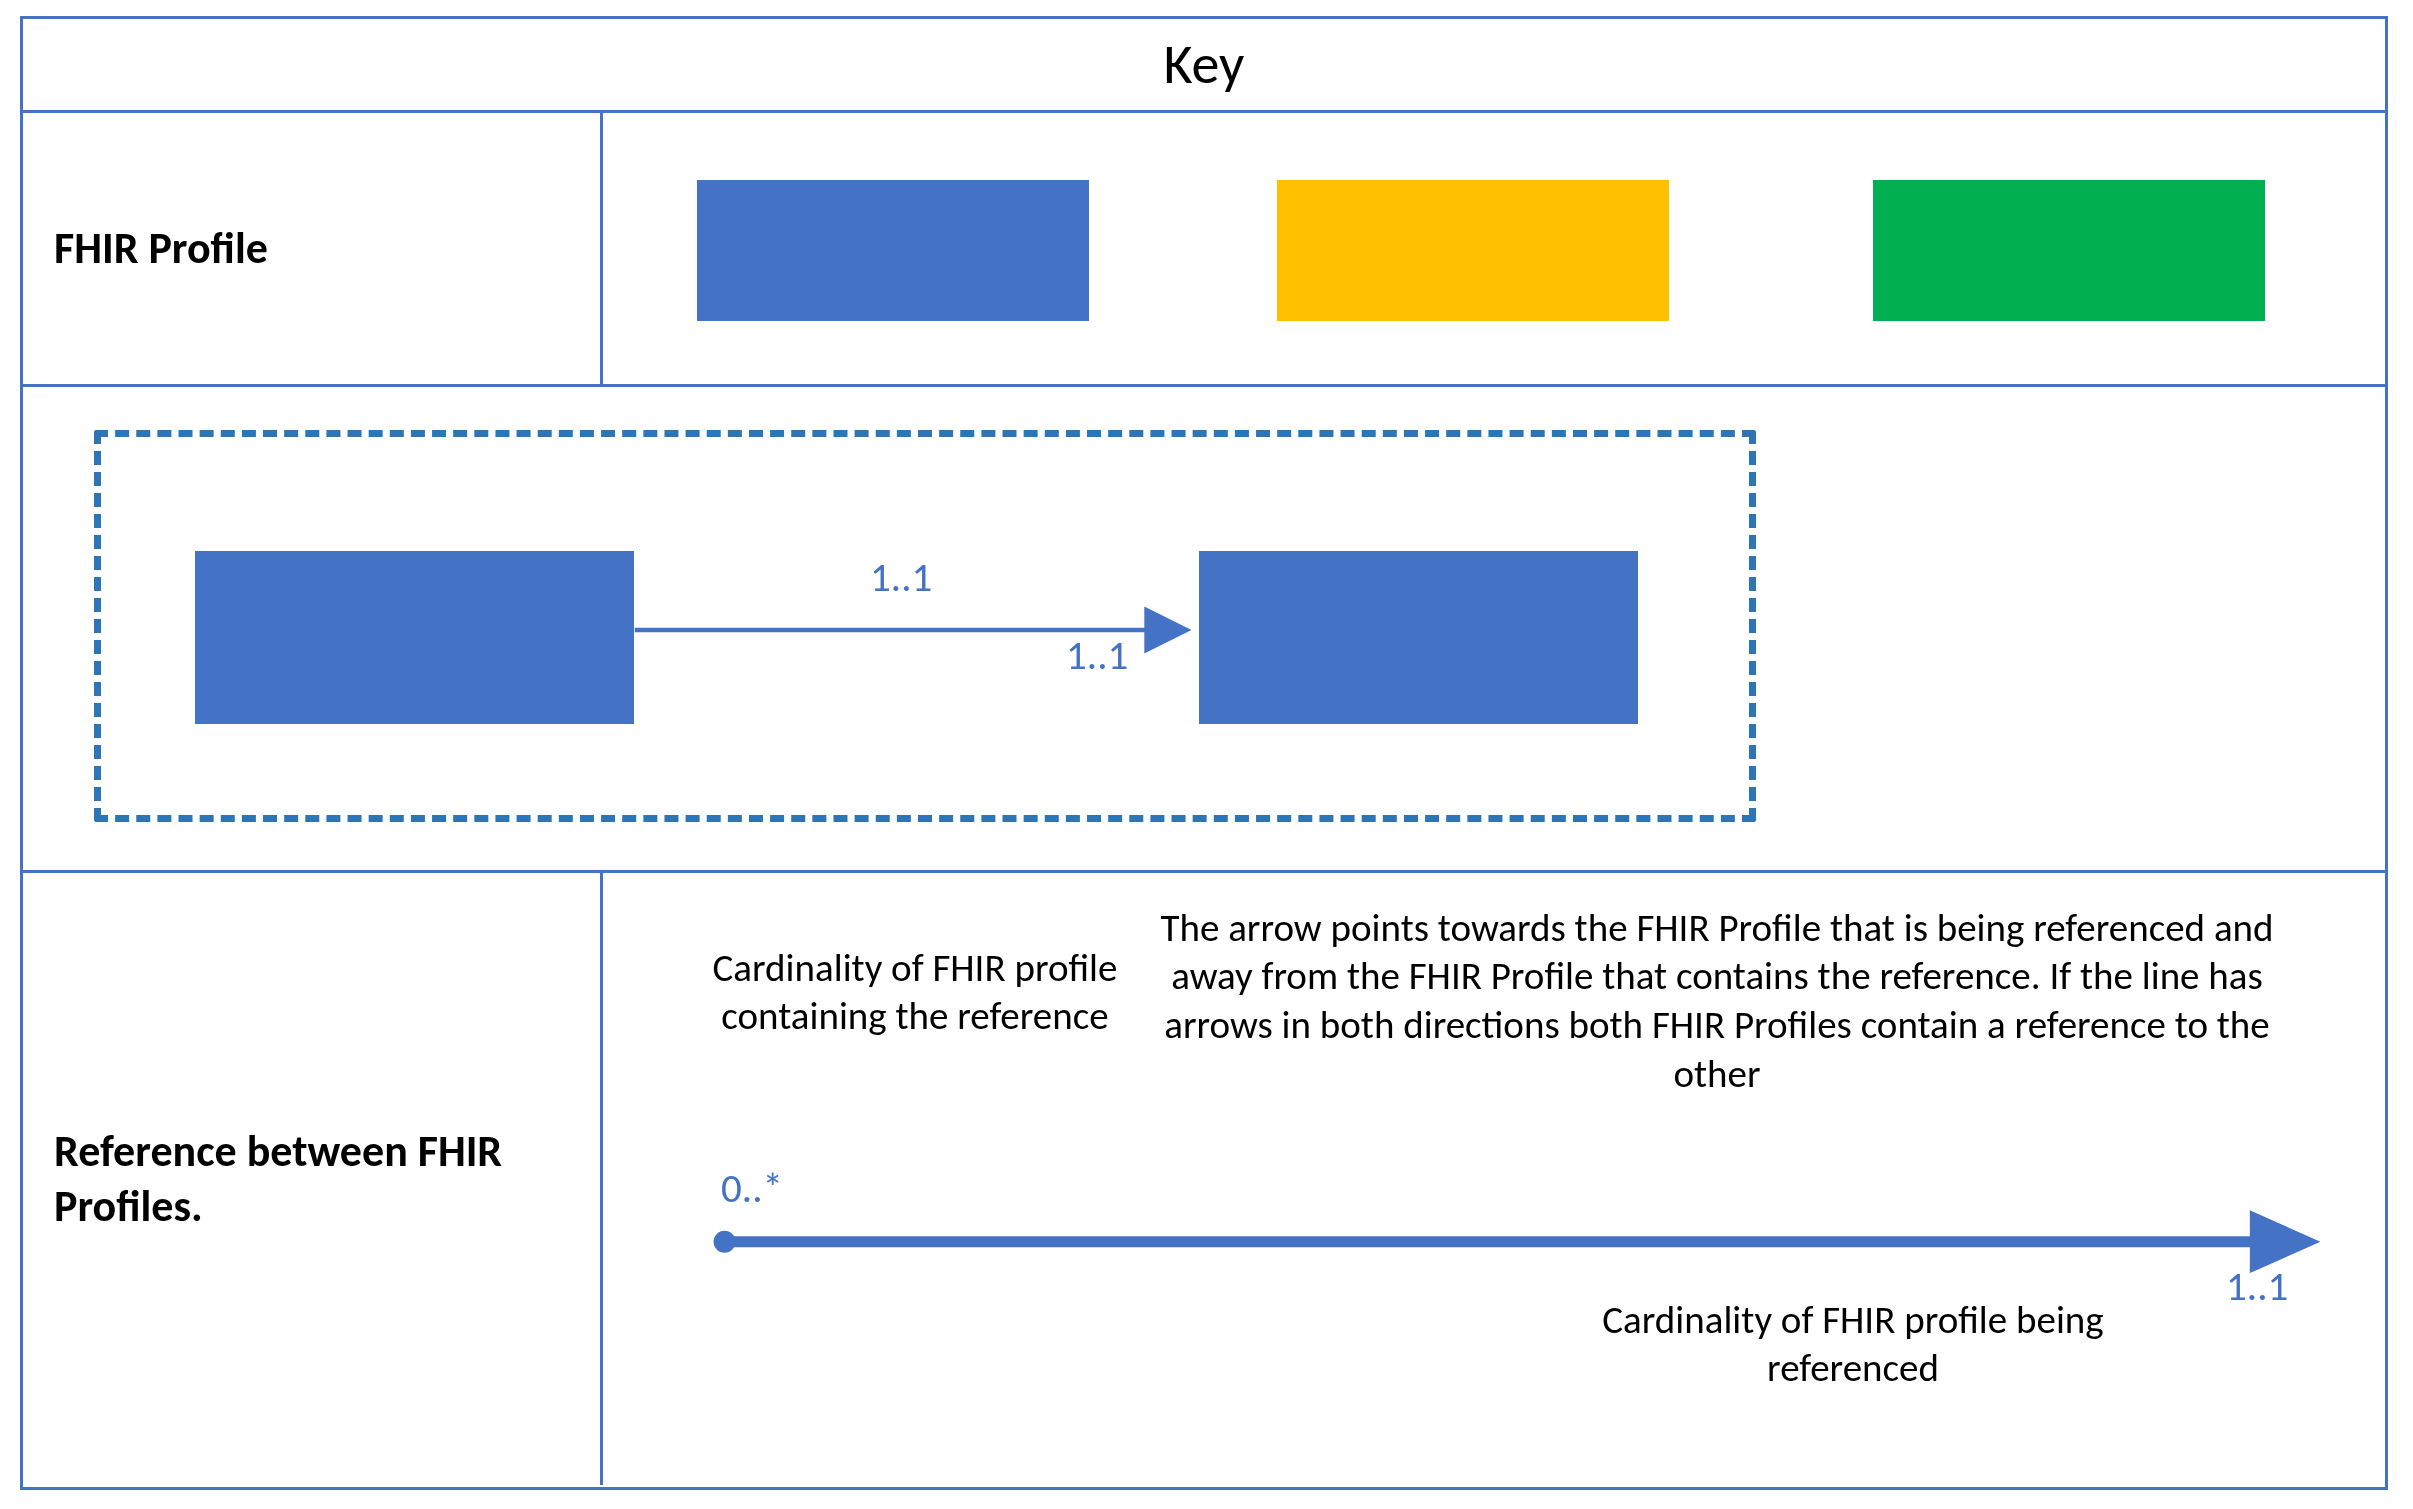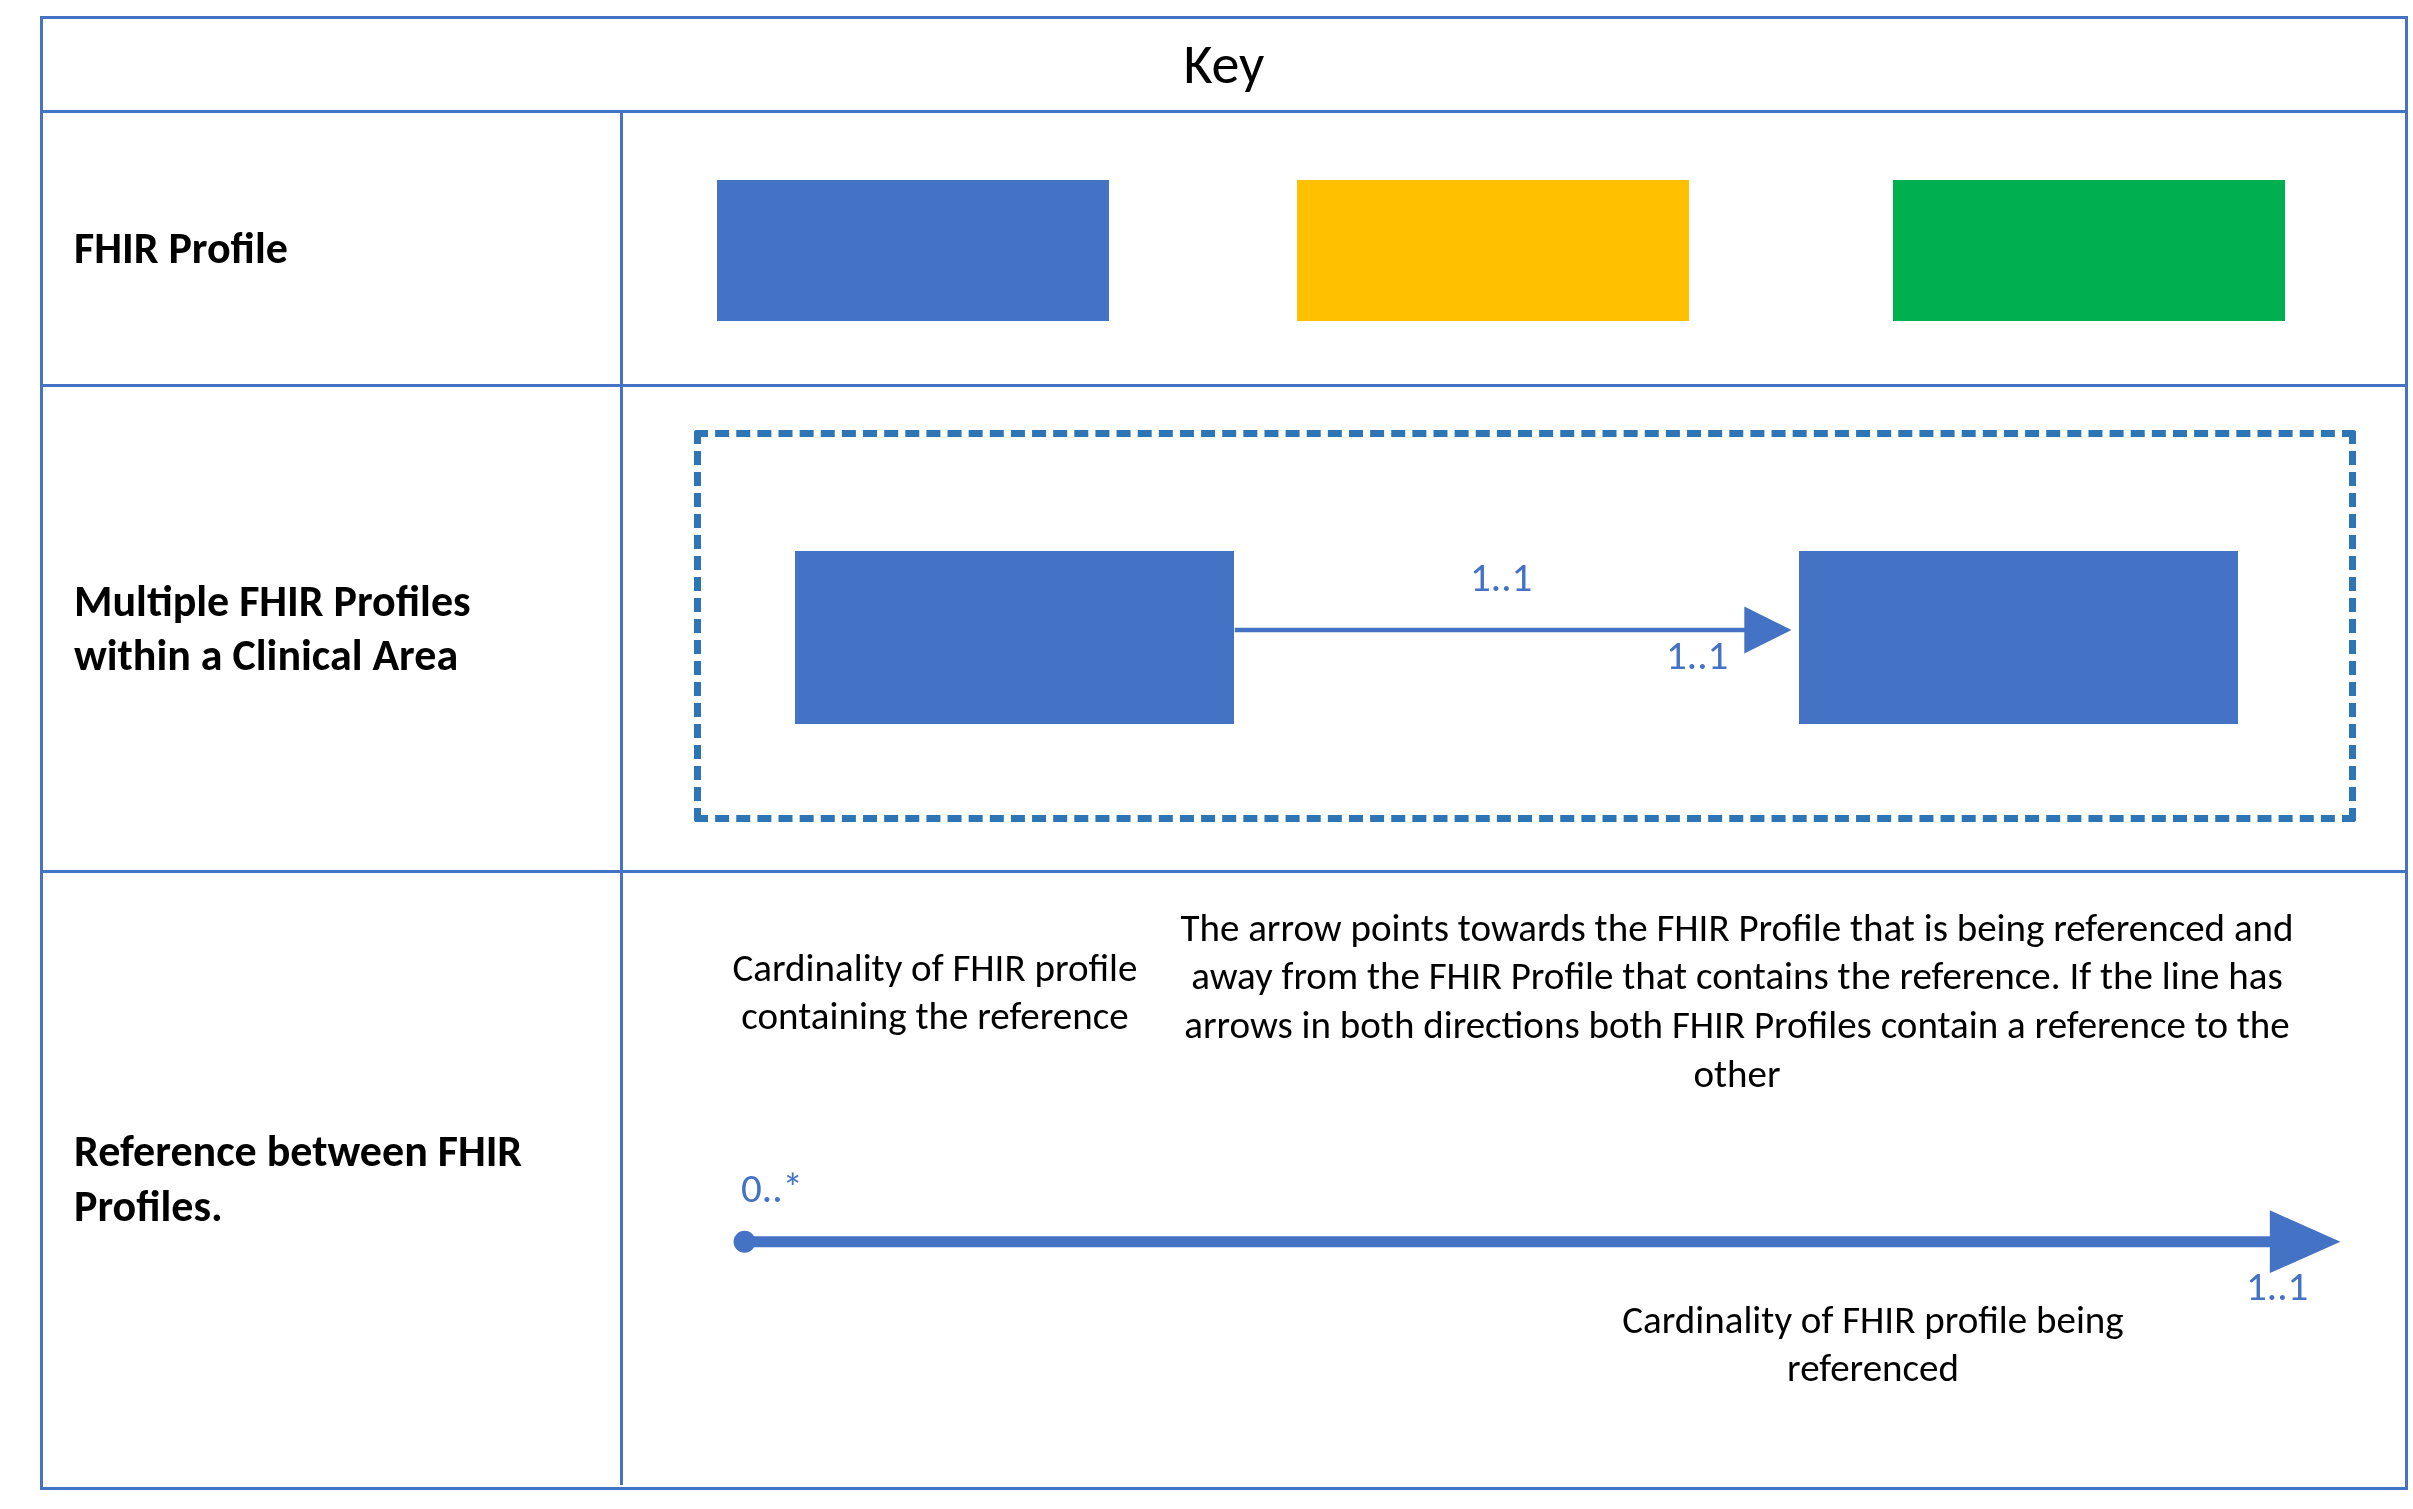--- a/index.html
+++ b/index.html
@@ -6,21 +6,21 @@
   html, body {
     width: 2413px;
     height: 1509px;
     font-family: "Calibri", "Segoe UI", Arial, sans-serif;
     background: #ffffff;
     font-size: 44px;
     color: #000;
   }
   .wrap {
     position: absolute;
-    left: 40px;
+    left: 20px;
     top: 15.7px;
     width: 2368px;
     height: 1474px;
     border: 3.1px solid #4472c4;
   }
   .title-row {
     width: 100%;
     height: 94px;
     border-bottom: 3.1px solid #4472c4;
     text-align: center;
@@ -131,23 +131,20 @@
       <span>FHIR Profile</span>
     </div>
     <div class="right-col">
       <div class="profile-box pb-blue"></div>
       <div class="profile-box pb-yellow"></div>
       <div class="profile-box pb-green"></div>
     </div>
   </div>
 
   <div class="row row2">
-    <div class="left-col">
-      <span>Multiple FHIR Profiles within a Clinical Area</span>
-    </div>
     <div class="right-col">
       <div class="dashed-box">
         <div class="inner-box ib1"></div>
         <div class="inner-box ib2"></div>
       </div>
       <svg class="row2-svg" viewBox="0 0 2280 620">
         <defs>
           <marker id="ah1" viewBox="0 0 12 12" refX="10" refY="6" markerWidth="10" markerHeight="10" orient="auto">
             <path d="M0,0 L12,6 L0,12 z" fill="#4472c4"></path>
           </marker>

